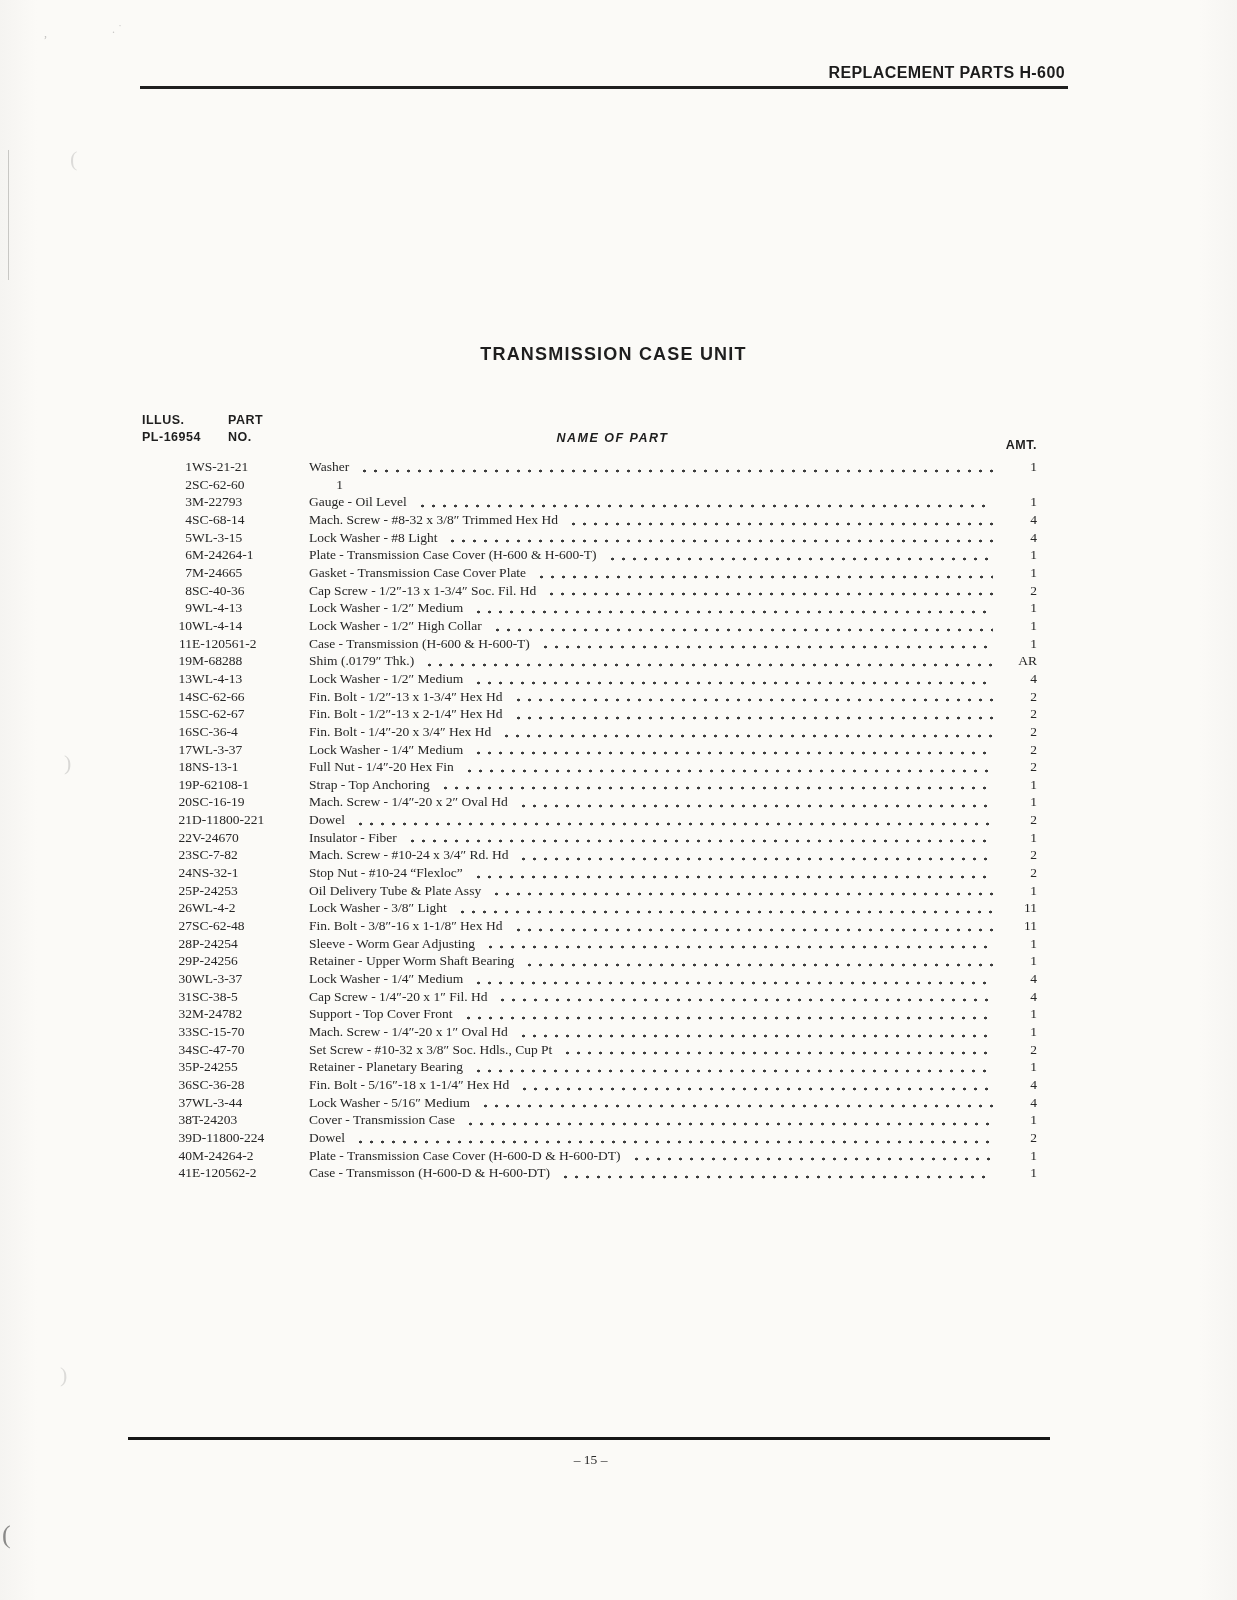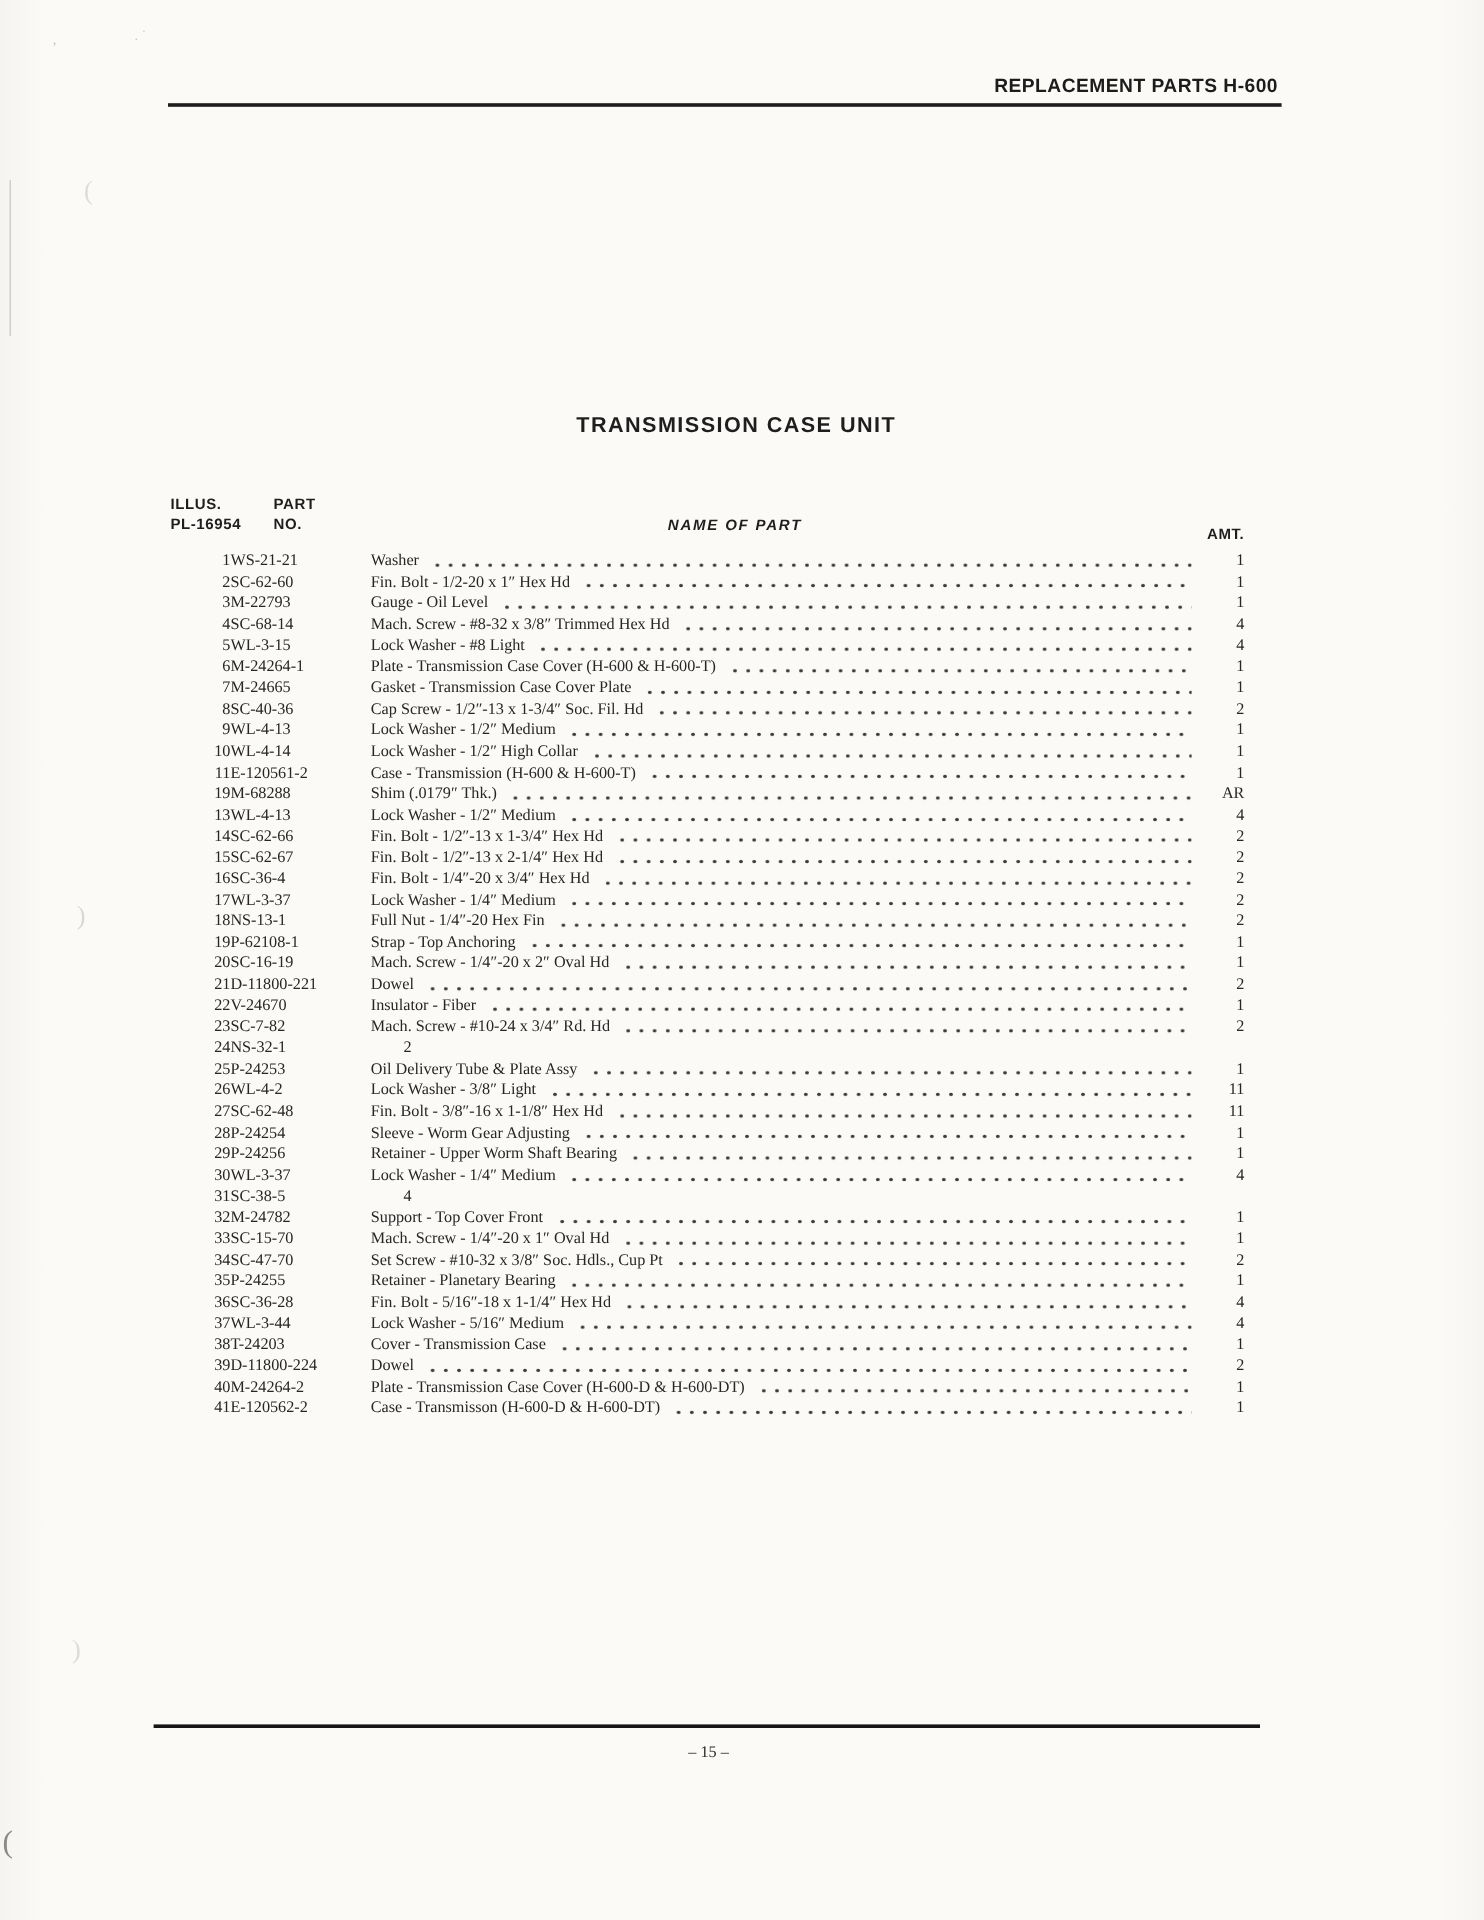--- a/index.html
+++ b/index.html
@@ -178,24 +178,20 @@
     <span class="c-name">
       <span class="name-text">Washer</span>
       <span class="leader"></span>
     </span>
     <span class="c-amt">1</span>
   </div>
 
   <div class="row">
     <span class="c-illus">2</span>
     <span class="c-part">SC-62-60</span>
-    <span class="c-name">
-      <span class="name-text">Fin. Bolt - 1/2-20 x 1″ Hex Hd</span>
-      <span class="leader"></span>
-    </span>
     <span class="c-amt">1</span>
   </div>
 
   <div class="row">
     <span class="c-illus">3</span>
     <span class="c-part">M-22793</span>
     <span class="c-name">
       <span class="name-text">Gauge - Oil Level</span>
       <span class="leader"></span>
     </span>
@@ -398,20 +394,24 @@
     <span class="c-name">
       <span class="name-text">Mach. Screw - #10-24 x 3/4″ Rd. Hd</span>
       <span class="leader"></span>
     </span>
     <span class="c-amt">2</span>
   </div>
 
   <div class="row">
     <span class="c-illus">24</span>
     <span class="c-part">NS-32-1</span>
+    <span class="c-name">
+      <span class="name-text">Stop Nut - #10-24 “Flexloc”</span>
+      <span class="leader"></span>
+    </span>
     <span class="c-amt">2</span>
   </div>
 
   <div class="row">
     <span class="c-illus">25</span>
     <span class="c-part">P-24253</span>
     <span class="c-name">
       <span class="name-text">Oil Delivery Tube &amp; Plate Assy</span>
       <span class="leader"></span>
     </span>
@@ -464,20 +464,24 @@
     <span class="c-name">
       <span class="name-text">Lock Washer - 1/4″ Medium</span>
       <span class="leader"></span>
     </span>
     <span class="c-amt">4</span>
   </div>
 
   <div class="row">
     <span class="c-illus">31</span>
     <span class="c-part">SC-38-5</span>
+    <span class="c-name">
+      <span class="name-text">Cap Screw - 1/4″-20 x 1″ Fil. Hd</span>
+      <span class="leader"></span>
+    </span>
     <span class="c-amt">4</span>
   </div>
 
   <div class="row">
     <span class="c-illus">32</span>
     <span class="c-part">M-24782</span>
     <span class="c-name">
       <span class="name-text">Support - Top Cover Front</span>
       <span class="leader"></span>
     </span>

